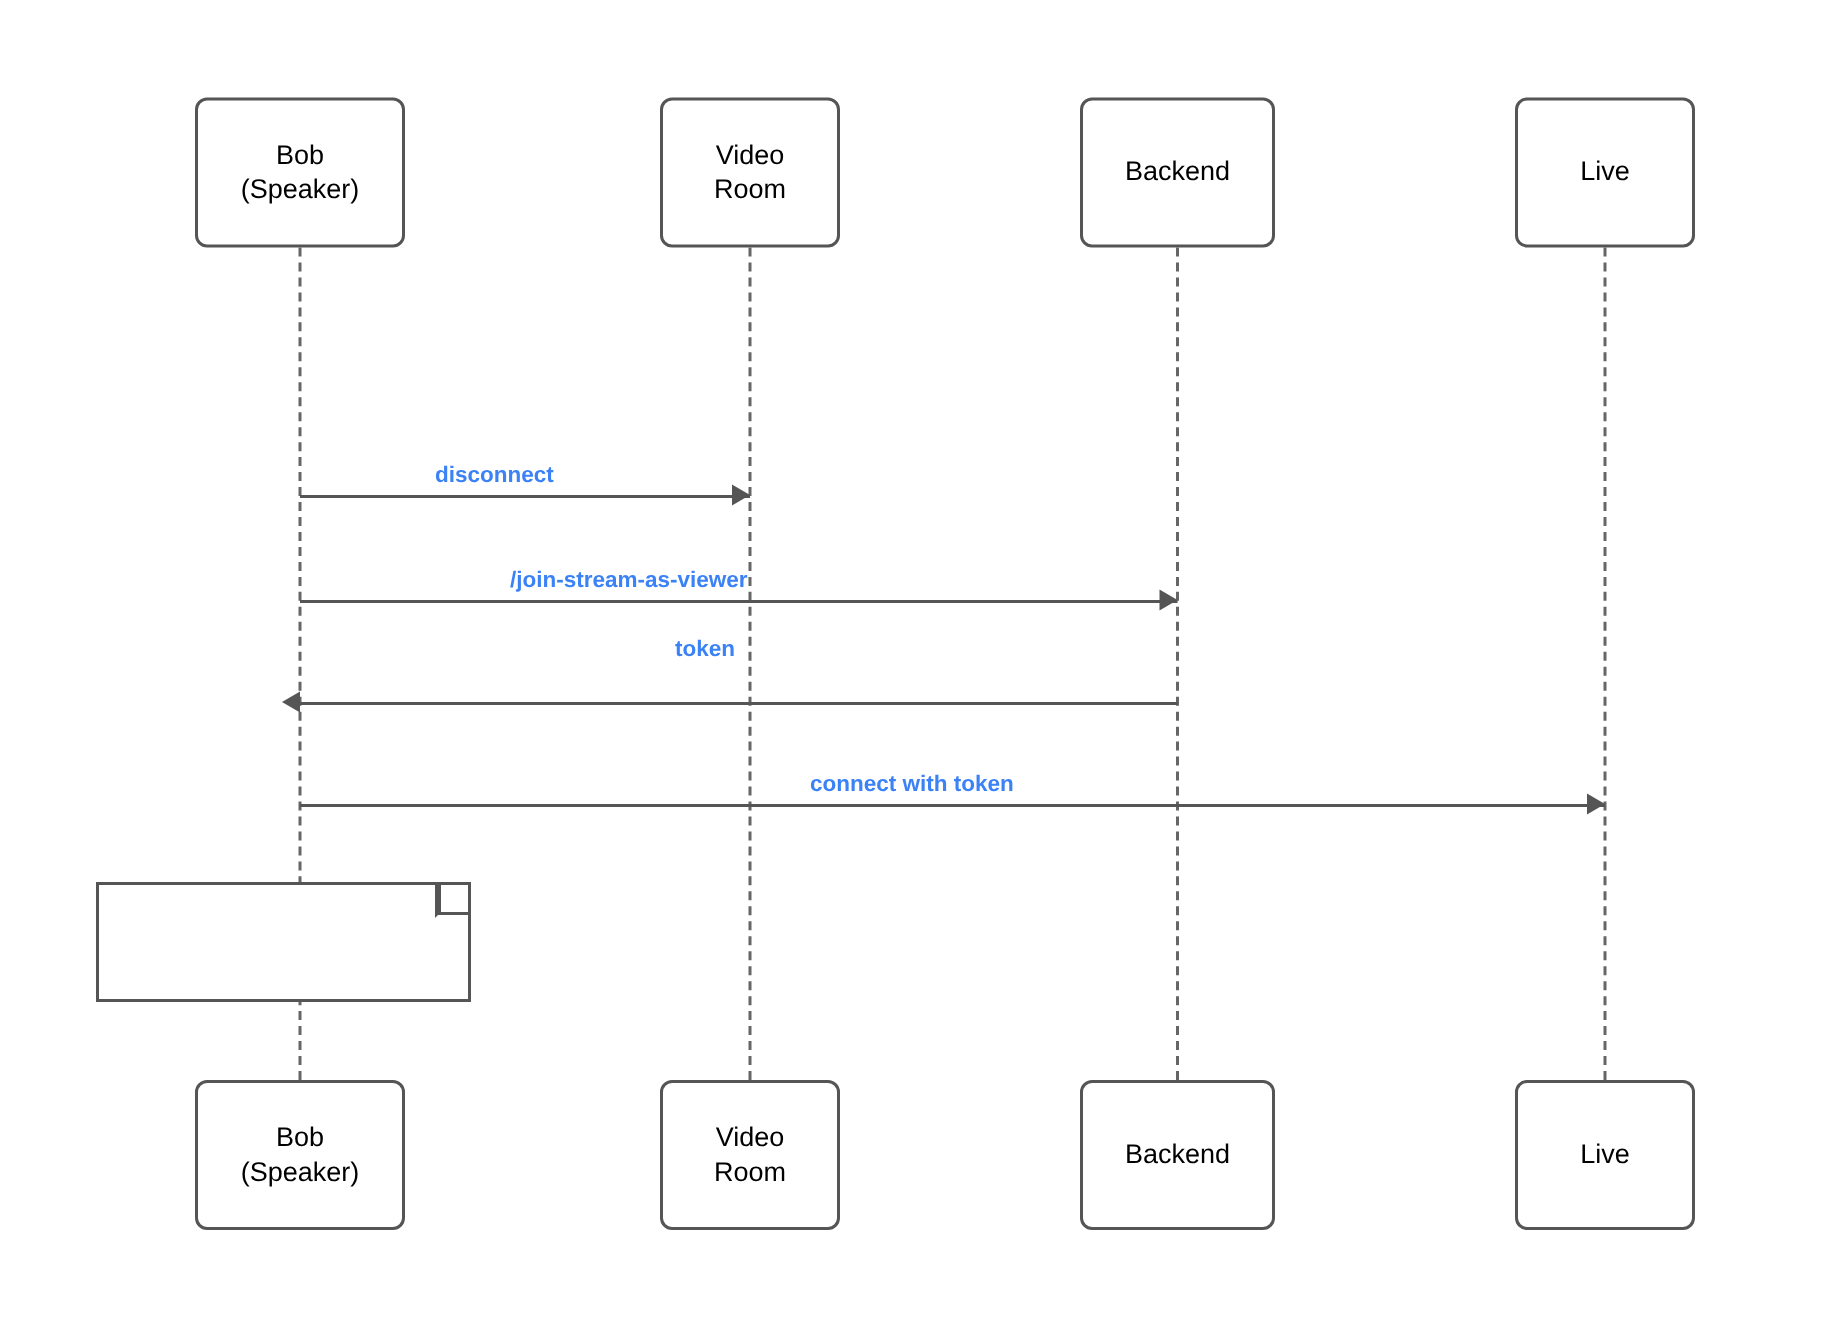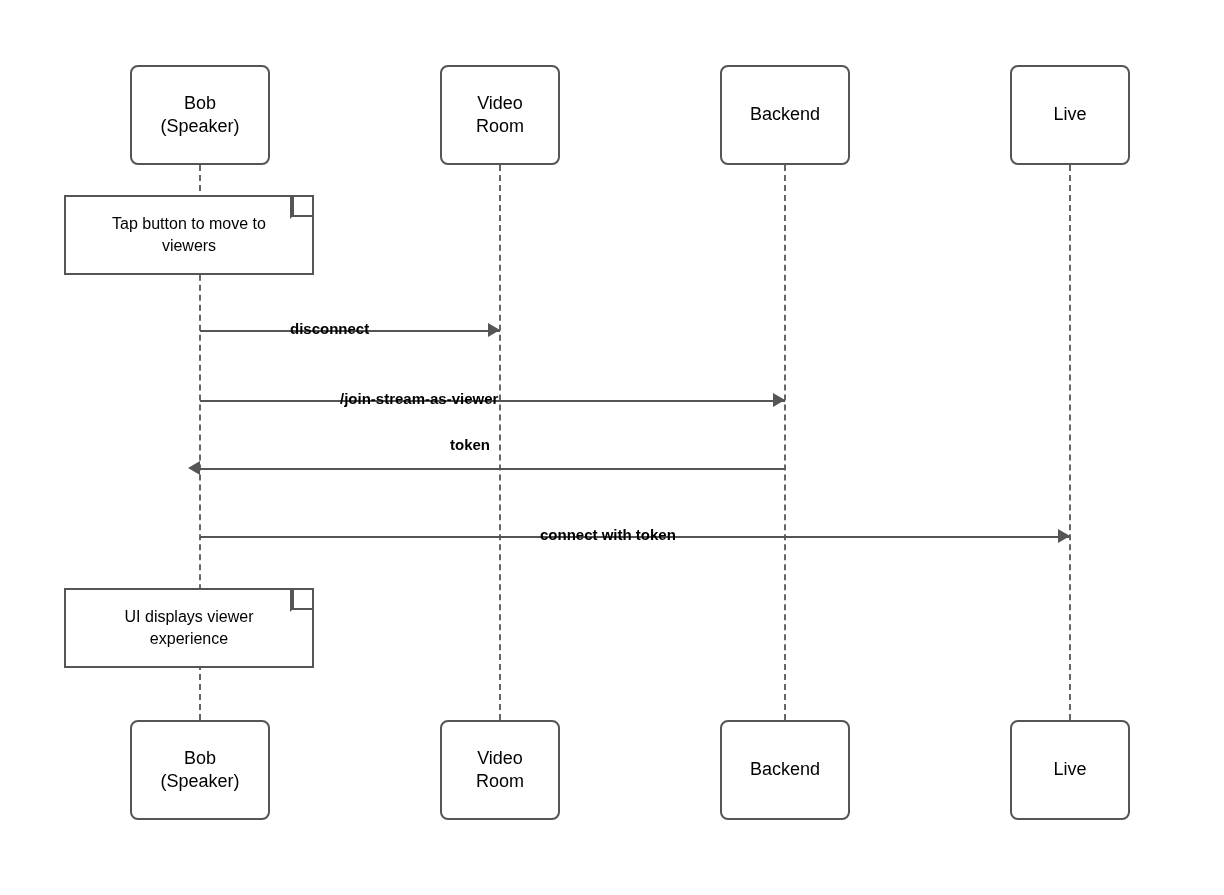--- a/index.html
+++ b/index.html
@@ -38,22 +38,21 @@
     
     .arrow-line {
       position: absolute;
       height: 2px;
       background: #555;
     }
     .arrow-label {
       position: absolute;
       font-size: 15px;
       font-weight: bold;
-      color: #000000;
-      margin-top: 12px;
+      color: #3b82f6;
     }
     
     .arrowhead-right {
       position: absolute;
       width: 0;
       height: 0;
       border-top: 7px solid transparent;
       border-bottom: 7px solid transparent;
       border-left: 12px solid #555;
     }
@@ -83,30 +82,24 @@
   </div>
   <div class="participant-box" style="left:1010px; top:65px; width:120px; height:100px;">
     <span>Live</span>
   </div>
 
   <div class="lifeline" style="left:199px; top:165px; height:555px;"></div>
   <div class="lifeline" style="left:499px; top:165px; height:555px;"></div>
   <div class="lifeline" style="left:784px; top:165px; height:555px;"></div>
   <div class="lifeline" style="left:1069px; top:165px; height:555px;"></div>
 
-  <div style="position:absolute; left:64px; top:195px; width:250px; height:80px; border:2px solid #555; background:#fff; display:flex; align-items:center; justify-content:center; text-align:center; font-size:16px; line-height:1.4;">
-    <div style="position:absolute; top:0; right:0; width:0; height:0; border-style:solid; border-width:22px 22px 0 0; border-color:#555 transparent transparent transparent;"></div>
-    <div style="position:absolute; top:0; right:0; width:20px; height:20px; background:#fff; border-left:2px solid #555; border-bottom:2px solid #555;"></div>
-    <span>Tap button to move to<br>viewers</span>
-  </div>
 
   <div style="position:absolute; left:64px; top:588px; width:250px; height:80px; border:2px solid #555; background:#fff; display:flex; align-items:center; justify-content:center; text-align:center; font-size:16px; line-height:1.4;">
     <div style="position:absolute; top:0; right:0; width:0; height:0; border-style:solid; border-width:22px 22px 0 0; border-color:#555 transparent transparent transparent;"></div>
     <div style="position:absolute; top:0; right:0; width:20px; height:20px; background:#fff; border-left:2px solid #555; border-bottom:2px solid #555;"></div>
-    <span>UI displays viewer<br>experience</span>
   </div>
 
   <div class="arrow-line" style="left:200px; top:330px; width:300px;"></div>
   <div class="arrowhead-right" style="left:488px; top:323px;"></div>
   <div class="arrow-label" style="left:290px; top:308px;">disconnect</div>
 
   <div class="arrow-line" style="left:200px; top:400px; width:585px;"></div>
   <div class="arrowhead-right" style="left:773px; top:393px;"></div>
   <div class="arrow-label" style="left:340px; top:378px;">/join-stream-as-viewer</div>
 

